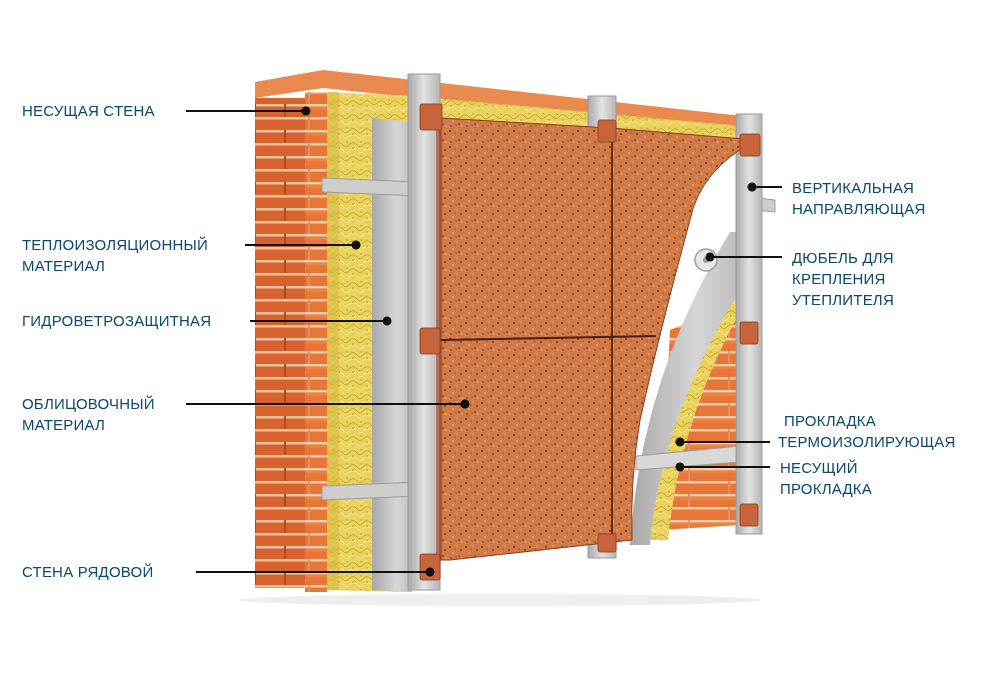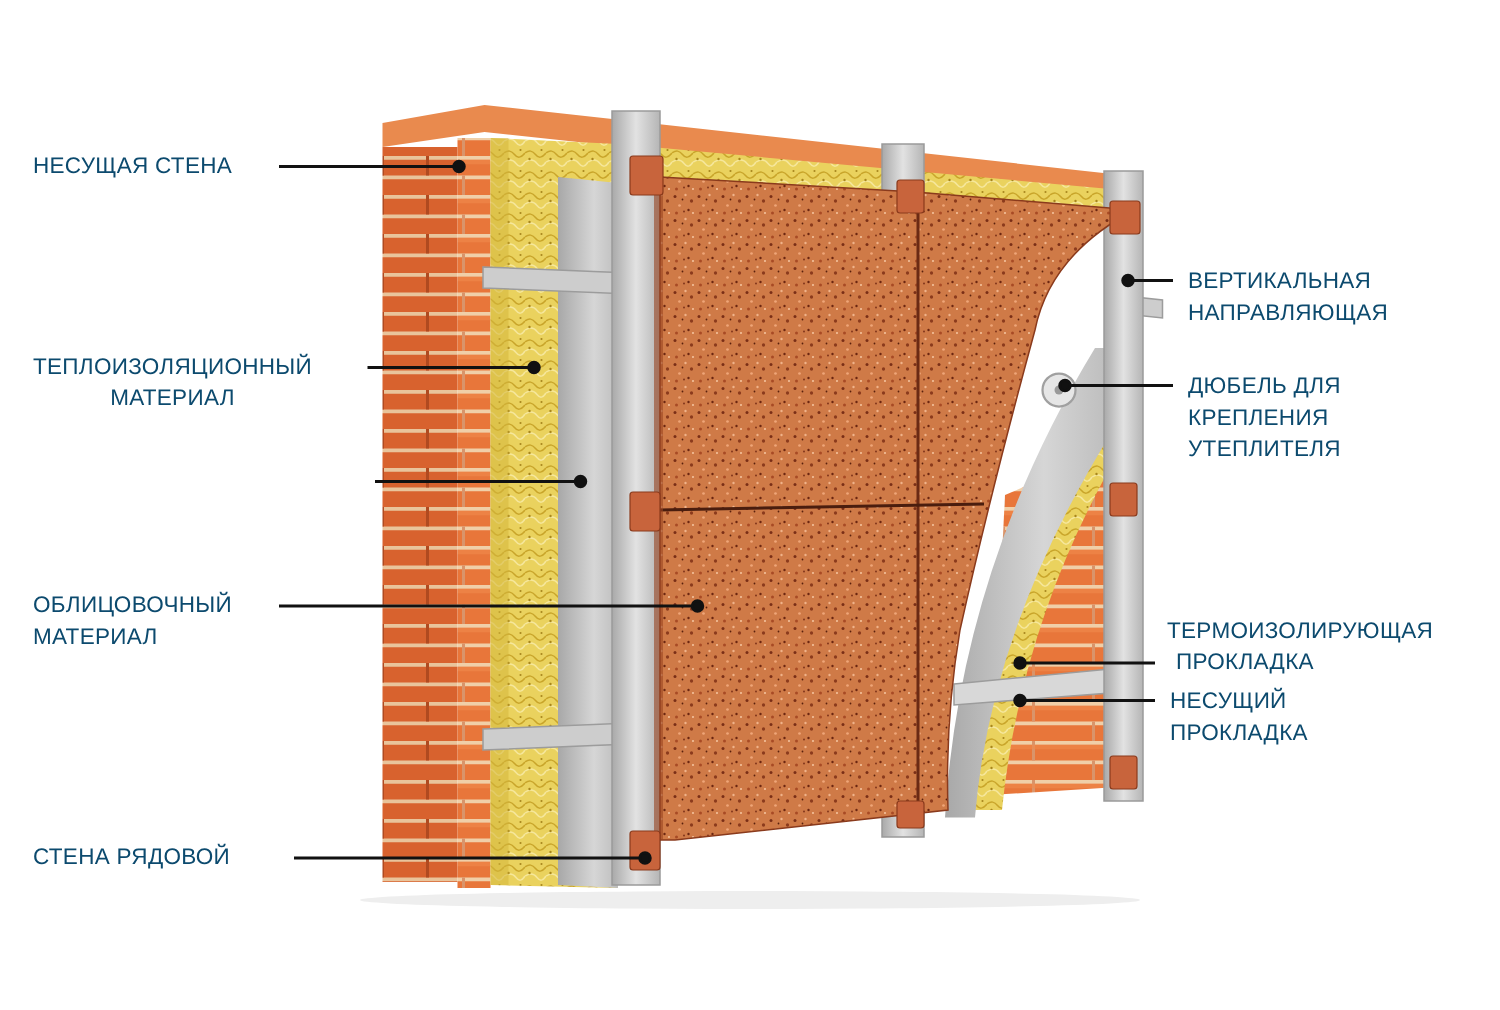--- a/index.html
+++ b/index.html
@@ -132,45 +132,46 @@
       <line x1="680" y1="442" x2="770" y2="442"></line>
         <circle cx="680" cy="442" r="3.5"></circle>
       <line x1="680" y1="467" x2="770" y2="467"></line>
         <circle cx="680" cy="467" r="3.5"></circle>
     </g>
   </svg>
 
   <div class="label" style="left:22px; top:100px;">
     <span>НЕСУЩАЯ СТЕНА</span>
   </div>
-  <div class="label" style="left:22px; top:234px;text-align:center;">
+  <div class="label" style="left:22px; top:234px;">
     <span>ТЕПЛОИЗОЛЯЦИОННЫЙ</span>
     <span>МАТЕРИАЛ</span>
   </div>
   <div class="label" style="left:22px; top:310px;">
+    <span>ГИДРОВЕТРОЗАЩИТНАЯ</span>
   </div>
   <div class="label" style="left:22px; top:393px;">
     <span>ОБЛИЦОВОЧНЫЙ</span>
     <span>МАТЕРИАЛ</span>
   </div>
   <div class="label" style="left:22px; top:561px;">
     <span>СТЕНА РЯДОВОЙ</span>
   </div>
 
   <div class="label" style="left:792px; top:247px;">
     <span>ДЮБЕЛЬ ДЛЯ</span>
     <span>КРЕПЛЕНИЯ</span>
     <span>УТЕПЛИТЕЛЯ</span>
   </div>
   <div class="label" style="left:792px; top:177px;">
     <span>ВЕРТИКАЛЬНАЯ</span>
     <span>НАПРАВЛЯЮЩАЯ</span>
   </div>
   <div class="label" style="left:778px; top:410px;">
+    <span style="padding-left:6px;">ПРОКЛАДКА</span>
     <span>ТЕРМОИЗОЛИРУЮЩАЯ</span>
-    <span style="padding-left:6px;">ПРОКЛАДКА</span>
   </div>
   <div class="label" style="left:780px; top:457px;">
     <span>НЕСУЩИЙ</span>
     <span>ПРОКЛАДКА</span>
   </div>
 
 </div>
 
 </body></html>

